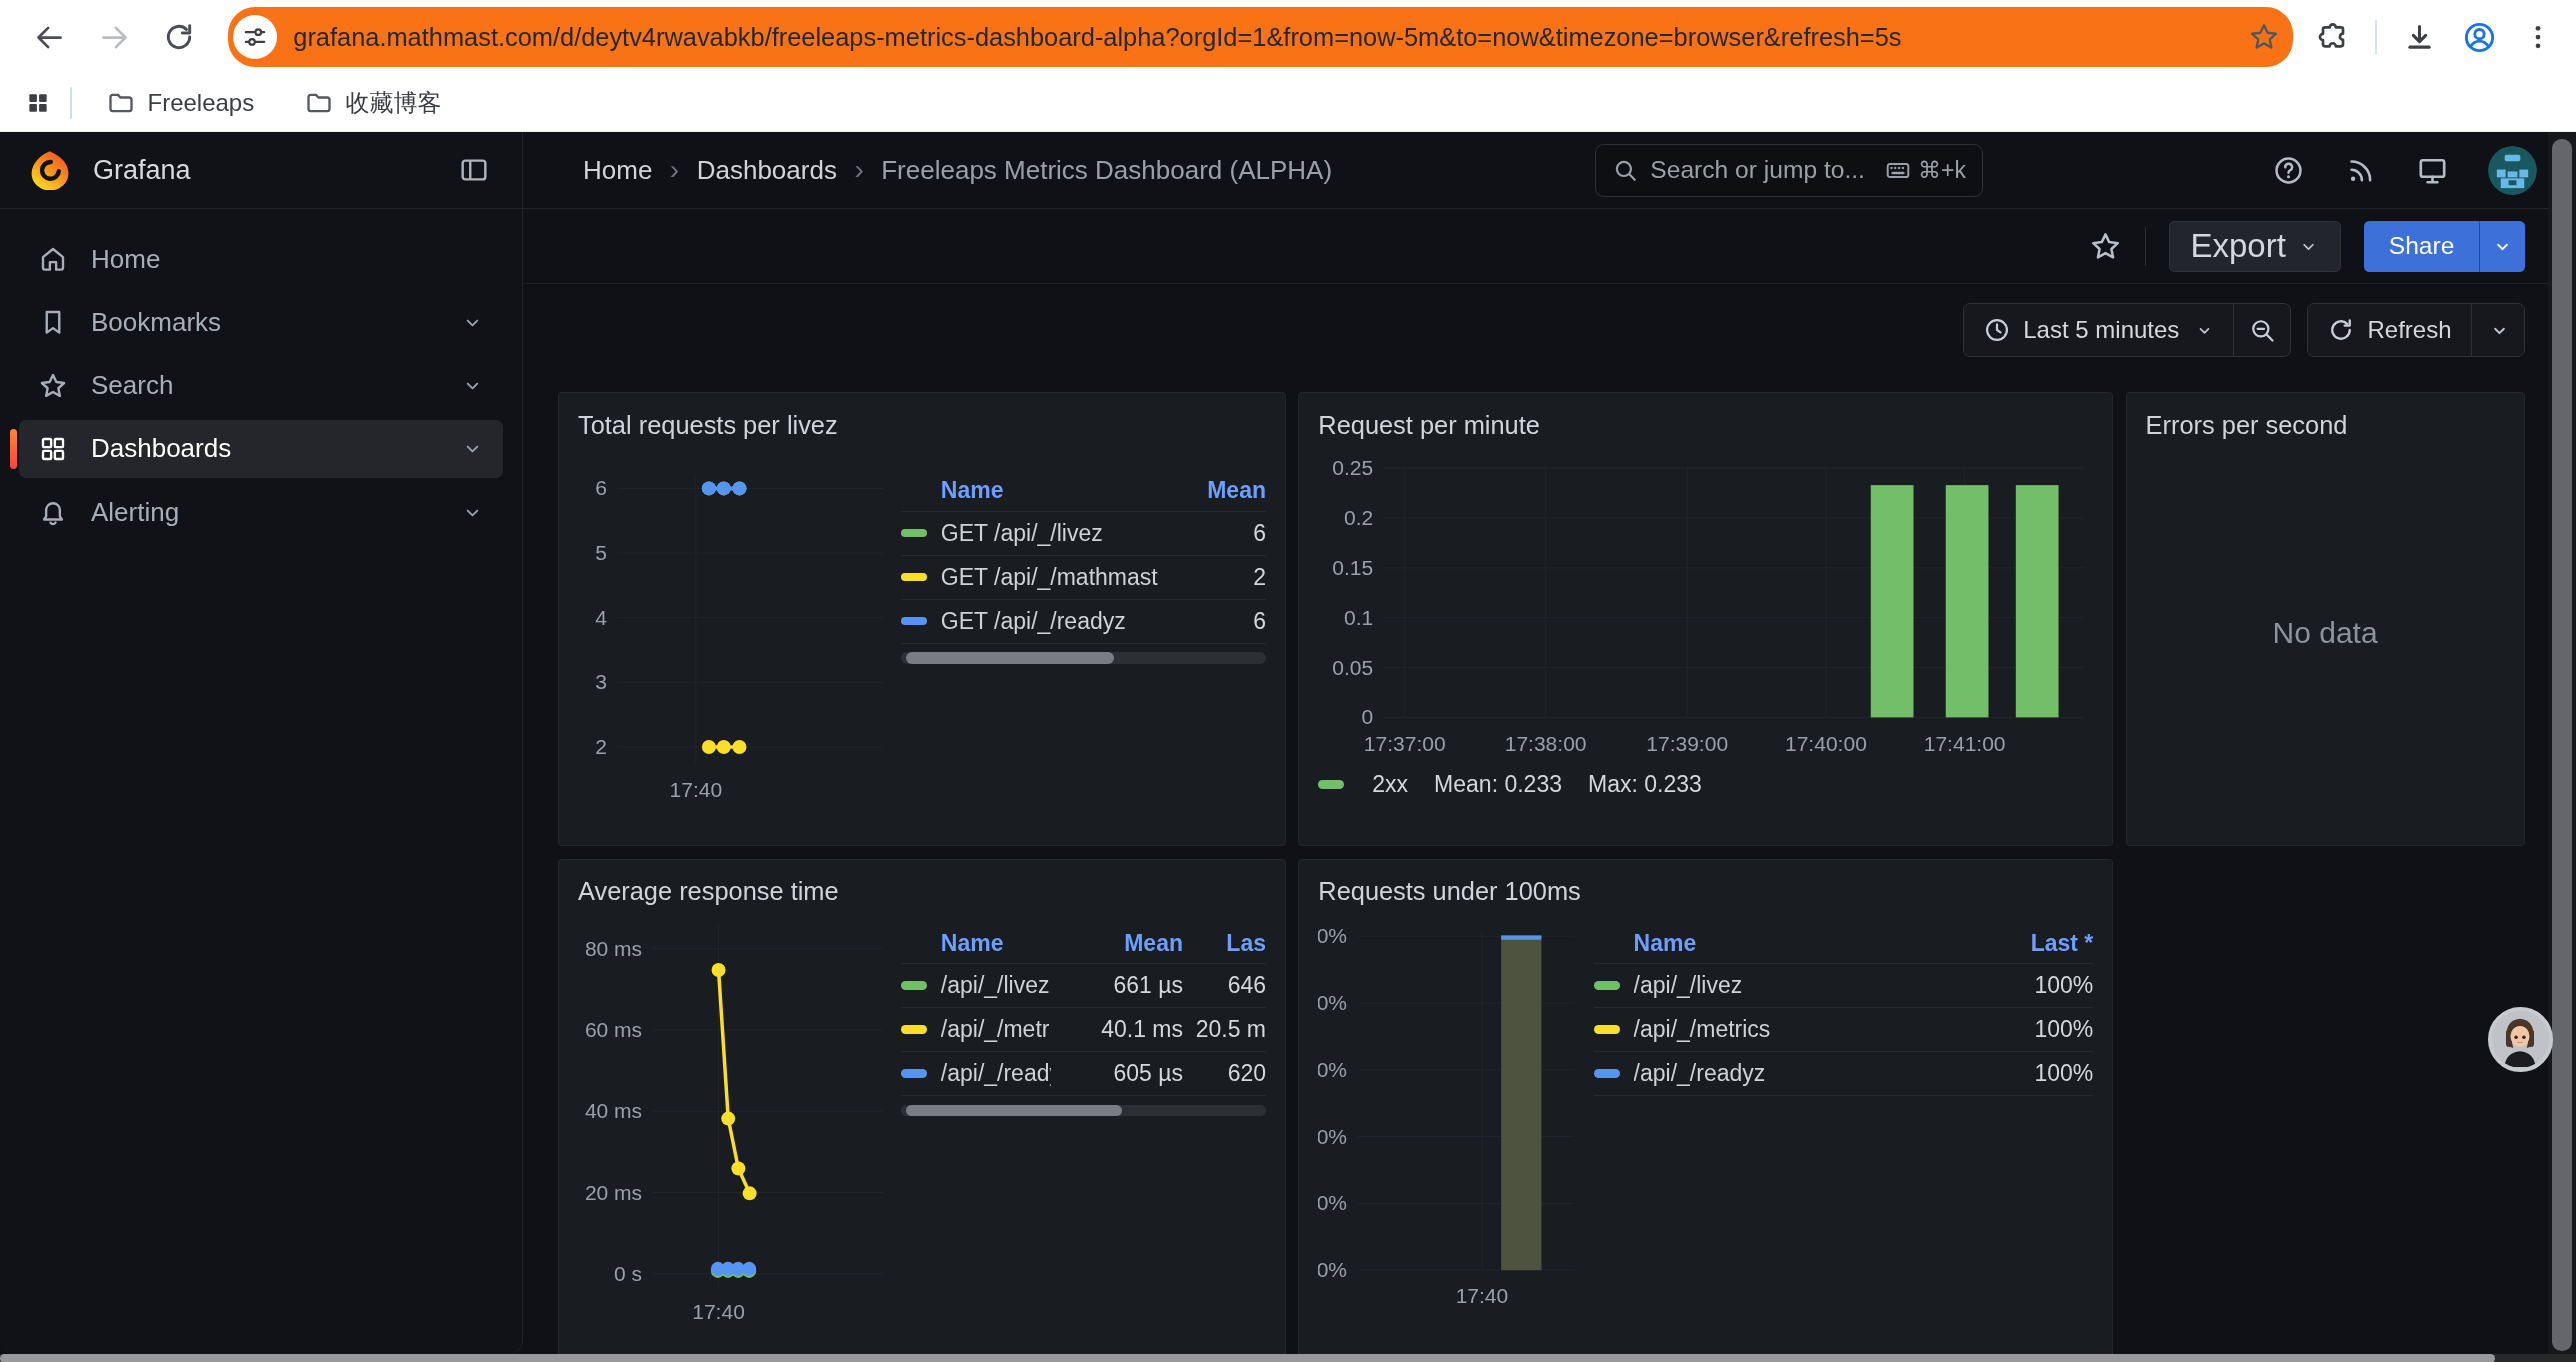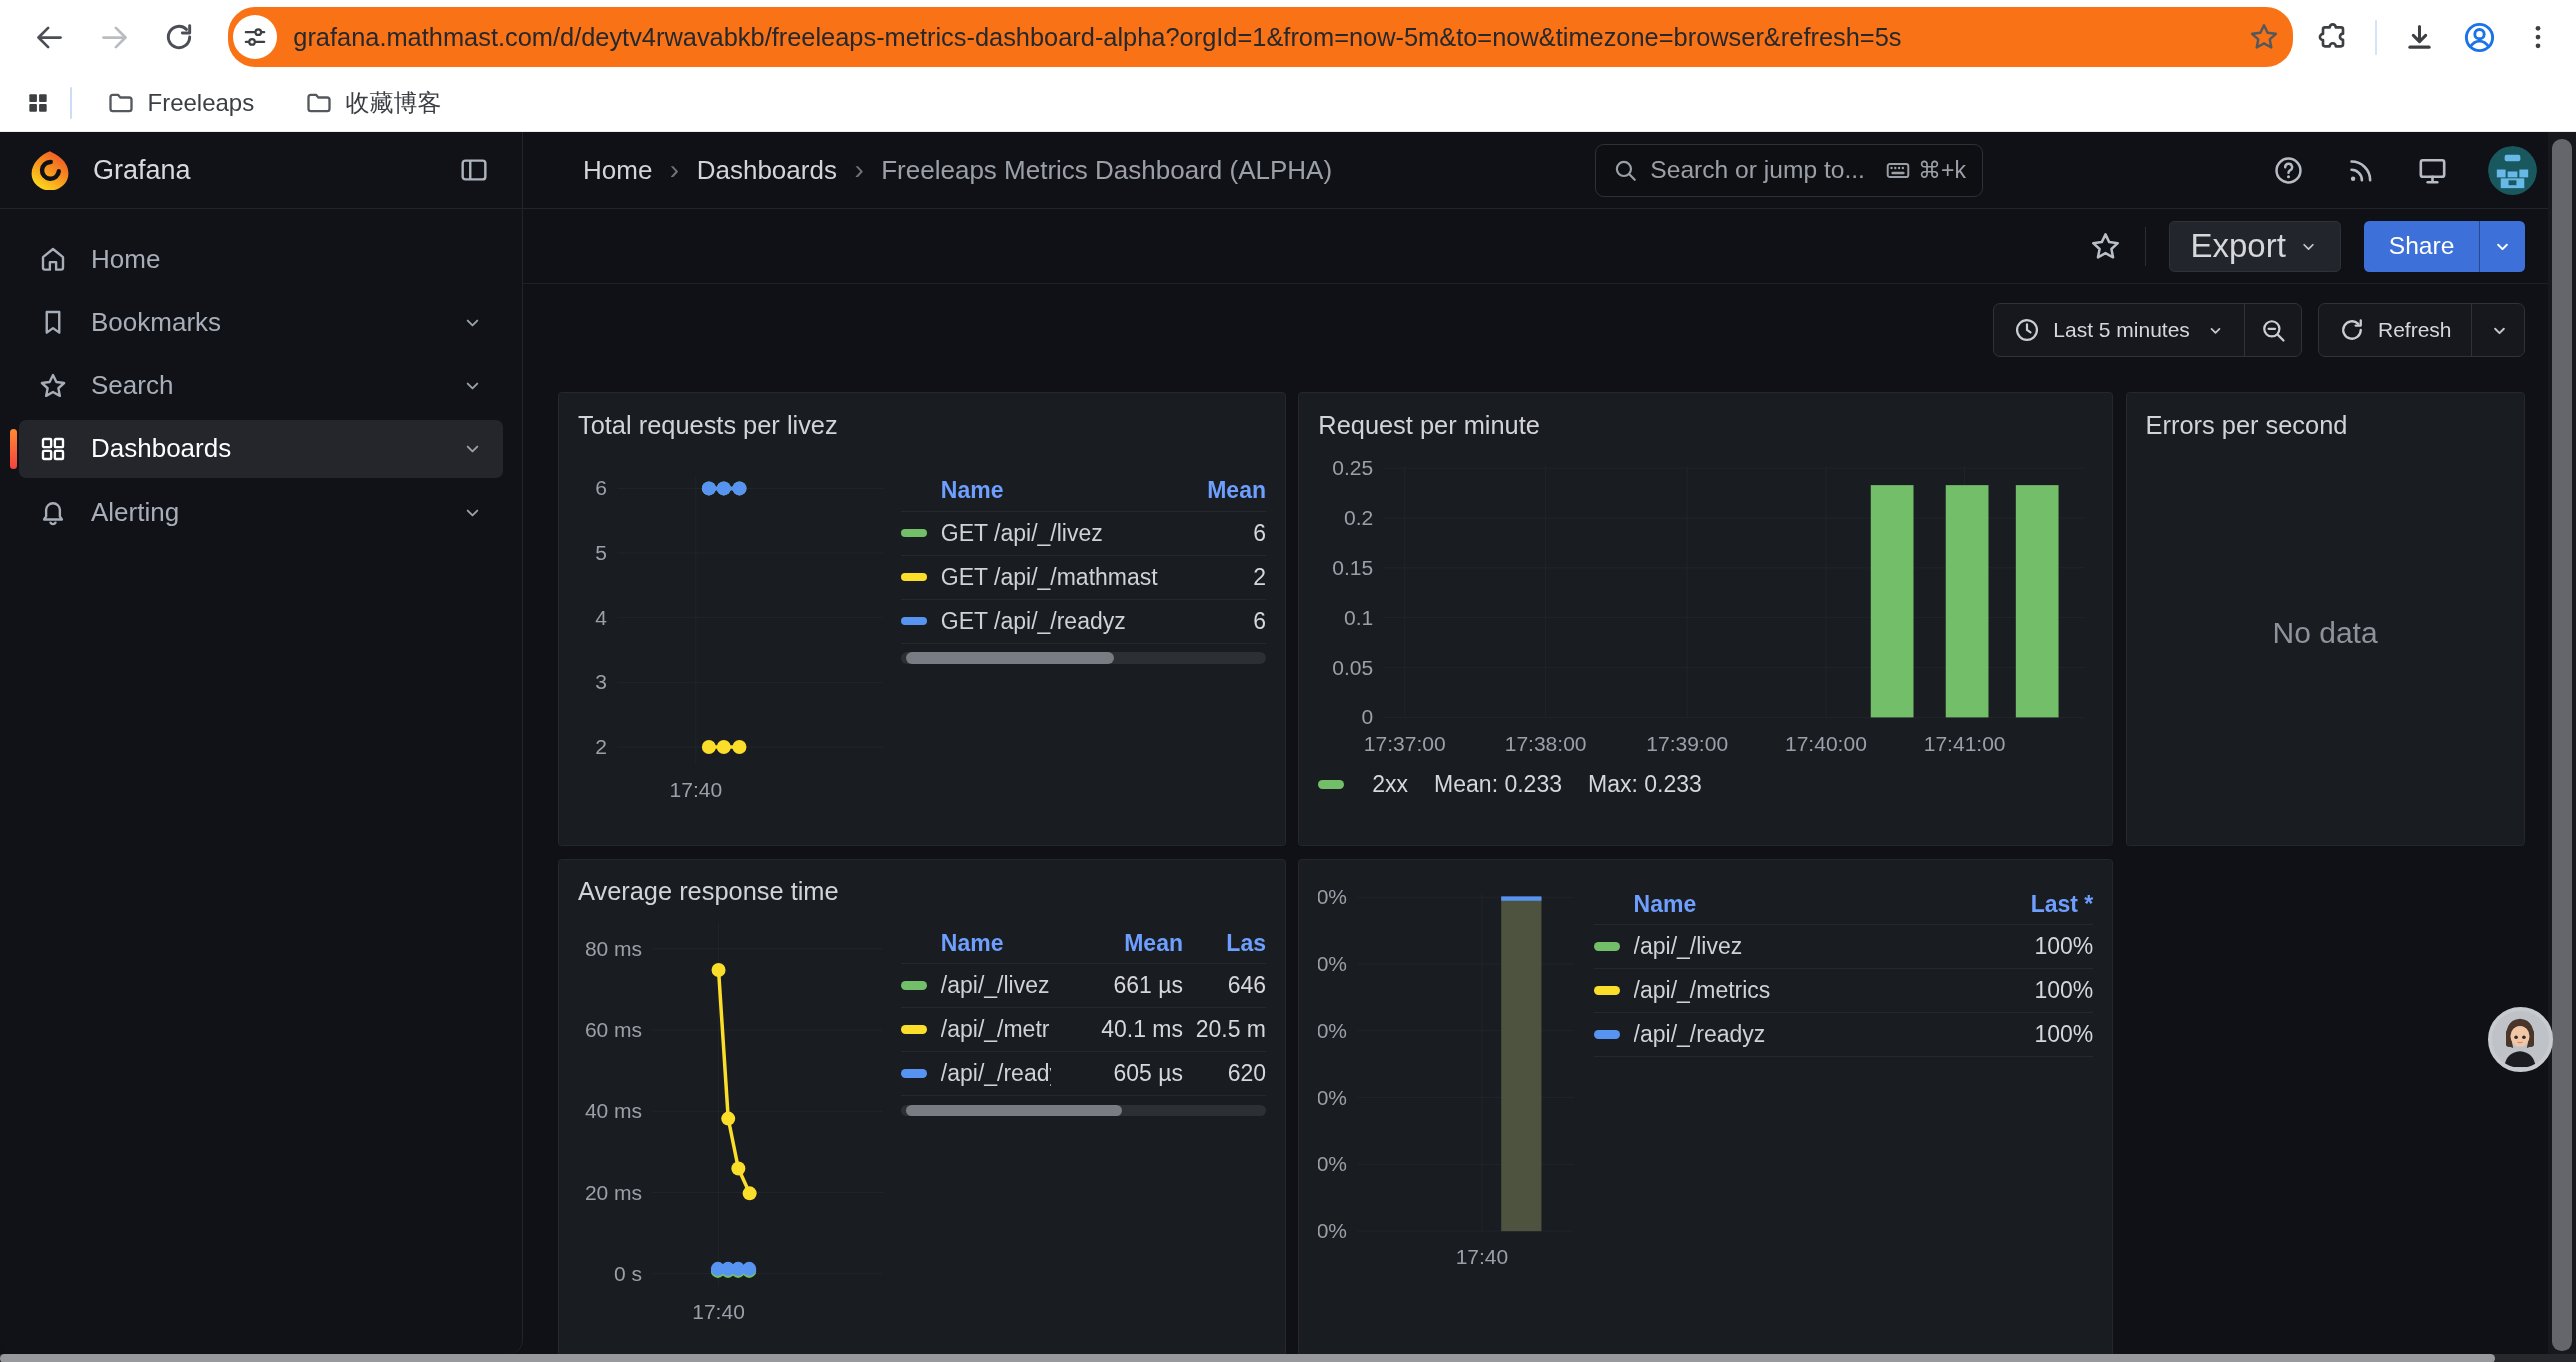--- a/index.html
+++ b/index.html
@@ -56,21 +56,21 @@
   .tool-star{color:#b9bec7;display:flex;}
   .vdiv{width:0.9px;height:39px;background:#2a2d33;}
   .btn{height:51px;display:flex;align-items:center;gap:12.3px;font-size:33px;color:#d5d7db;background:#22252b;border:0.9px solid #2f3237;border-radius:5.3px;padding:0 21px;}
   .btn .chev{display:flex;color:#c3c7ce;}
   .share-split{display:flex;height:51px;}
   .share-main{background:#3d71d9;color:#fff;font-size:24.6px;font-weight:500;display:flex;align-items:center;padding:0 24.6px;border-radius:5.3px 0 0 5.3px;}
   .share-chev{width:46px;background:#3d71d9;border-left:0.9px solid rgba(0,0,0,.35);border-radius:0 5.3px 5.3px 0;display:flex;align-items:center;justify-content:center;color:#fff;}
 
   .controls-row{height:103px;flex:0 0 auto;display:flex;align-items:flex-start;justify-content:flex-end;gap:16px;padding:19px 51px 0 0;}
   .grp{display:flex;height:54px;border:0.9px solid #2f3237;border-radius:7px;background:#16181d;overflow:hidden;}
-  .grp-seg{display:flex;align-items:center;gap:12.3px;padding:0 19px;font-size:21px;color:#d5d7db;}
+  .grp-seg{display:flex;align-items:center;gap:12.3px;padding:0 19px;font-size:24px;color:#d5d7db;}
   .grp-seg.icon-only{padding:0 14px;border-left:0.9px solid #2f3237;}
   .grp-seg .chev{display:flex;color:#c3c7ce;margin-left:3.5px;}
   .grp-ic{display:flex;color:#c9cdd4;}
 
   
   .panels{flex:1;overflow:hidden;padding:5.3px 0 0 35px;}
   .prow{display:flex;gap:12.3px;margin-bottom:12.3px;}
   .panel{background:#191c21;border:0.9px solid #25272d;border-radius:3.5px;padding:12.3px 19px;}
   .p1{width:728px;height:454px;}
   .p2{width:815px;height:454px;}
@@ -589,20 +589,21 @@
                       <span class="lg-val" style="width: 83px;">620</span>
                     </div>
                   </div>
                   <div class="lg-scroll">
                     <div class="lg-thumb" style="width: 59%;"></div>
                   </div>
                 </div>
             </div>
           </section>
           <section class="panel p5">
+            <div class="panel-title">Requests under 100ms</div>
             <div class="pbody">
               <div class="chart chart-5"><svg width="263" height="438" viewBox="0 0 300 500">
                     <line x1="45" x2="292" y1="28.811881188118814" y2="28.811881188118814" stroke="#24262b" stroke-width="1"></line>
                     <text x="33" y="36.81188118811882" text-anchor="end">100%</text>
                     <line x1="45" x2="292" y1="105.04950495049503" y2="105.04950495049503" stroke="#24262b" stroke-width="1"></line>
                     <text x="33" y="113.04950495049503" text-anchor="end">80%</text>
                     <line x1="45" x2="292" y1="181.2871287128713" y2="181.2871287128713" stroke="#24262b" stroke-width="1"></line>
                     <text x="33" y="189.2871287128713" text-anchor="end">60%</text>
                     <line x1="45" x2="292" y1="257.5247524752475" y2="257.5247524752475" stroke="#24262b" stroke-width="1"></line>
                     <text x="33" y="265.5247524752475" text-anchor="end">40%</text>

